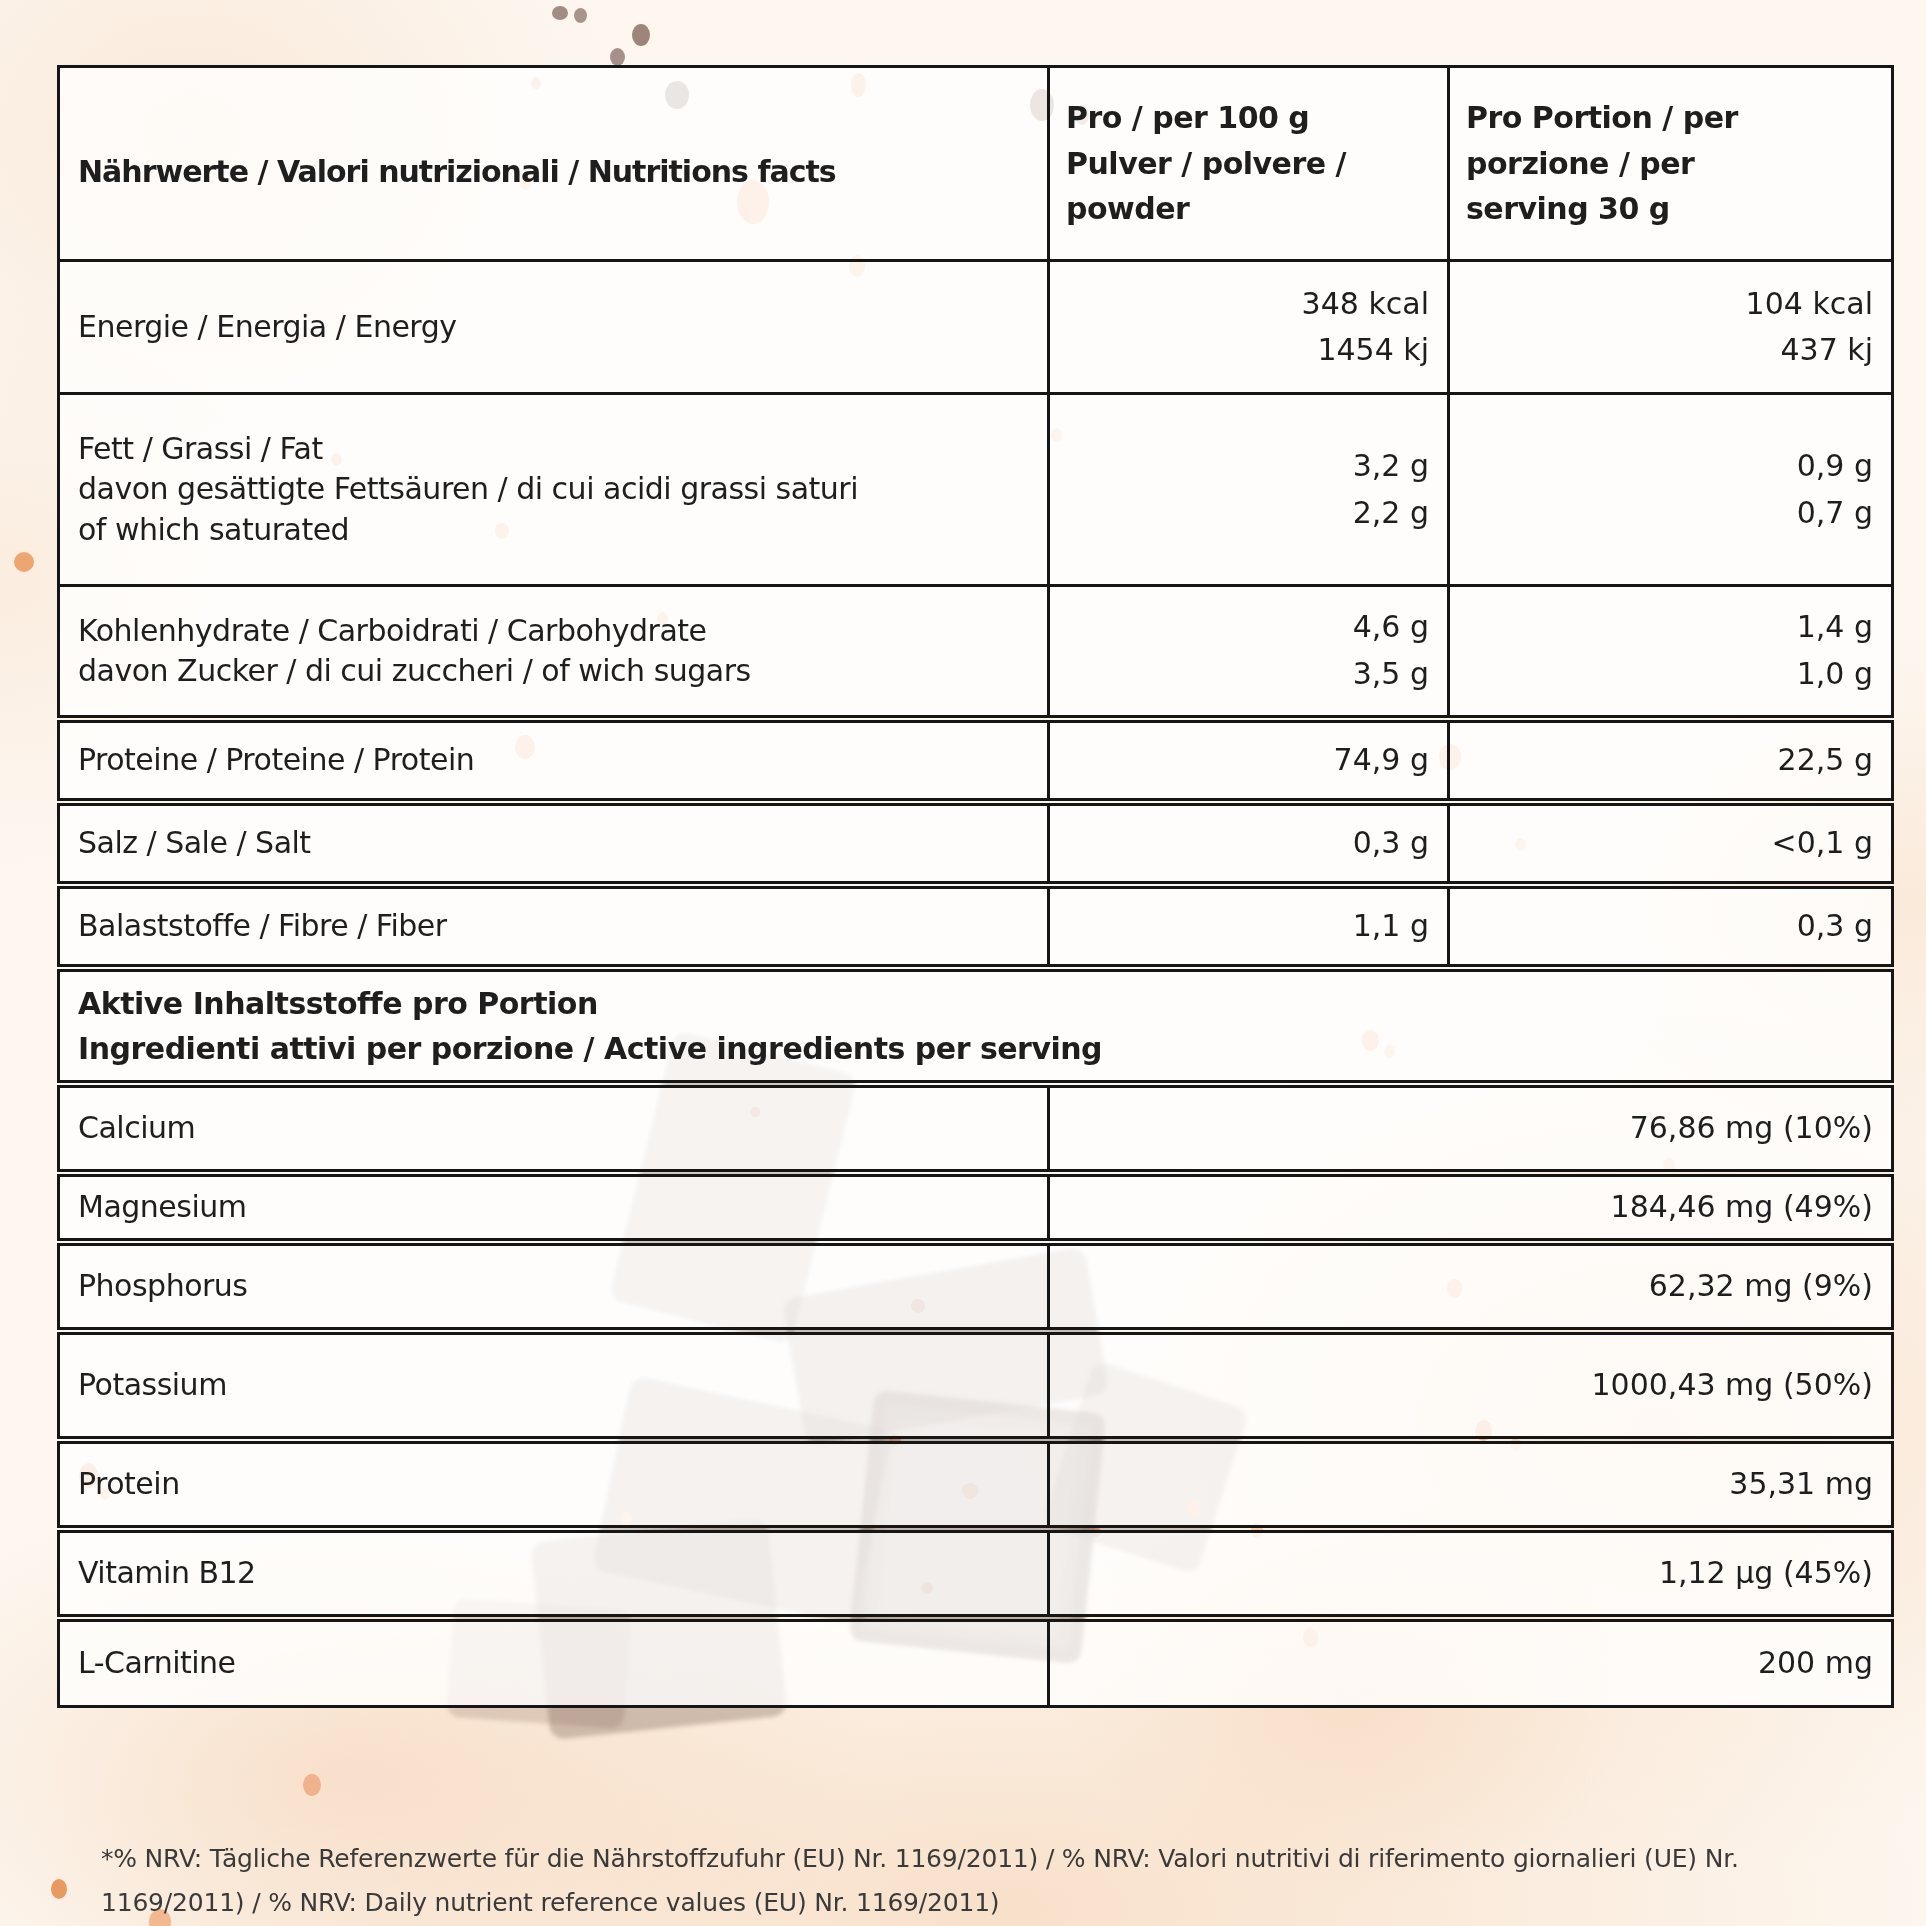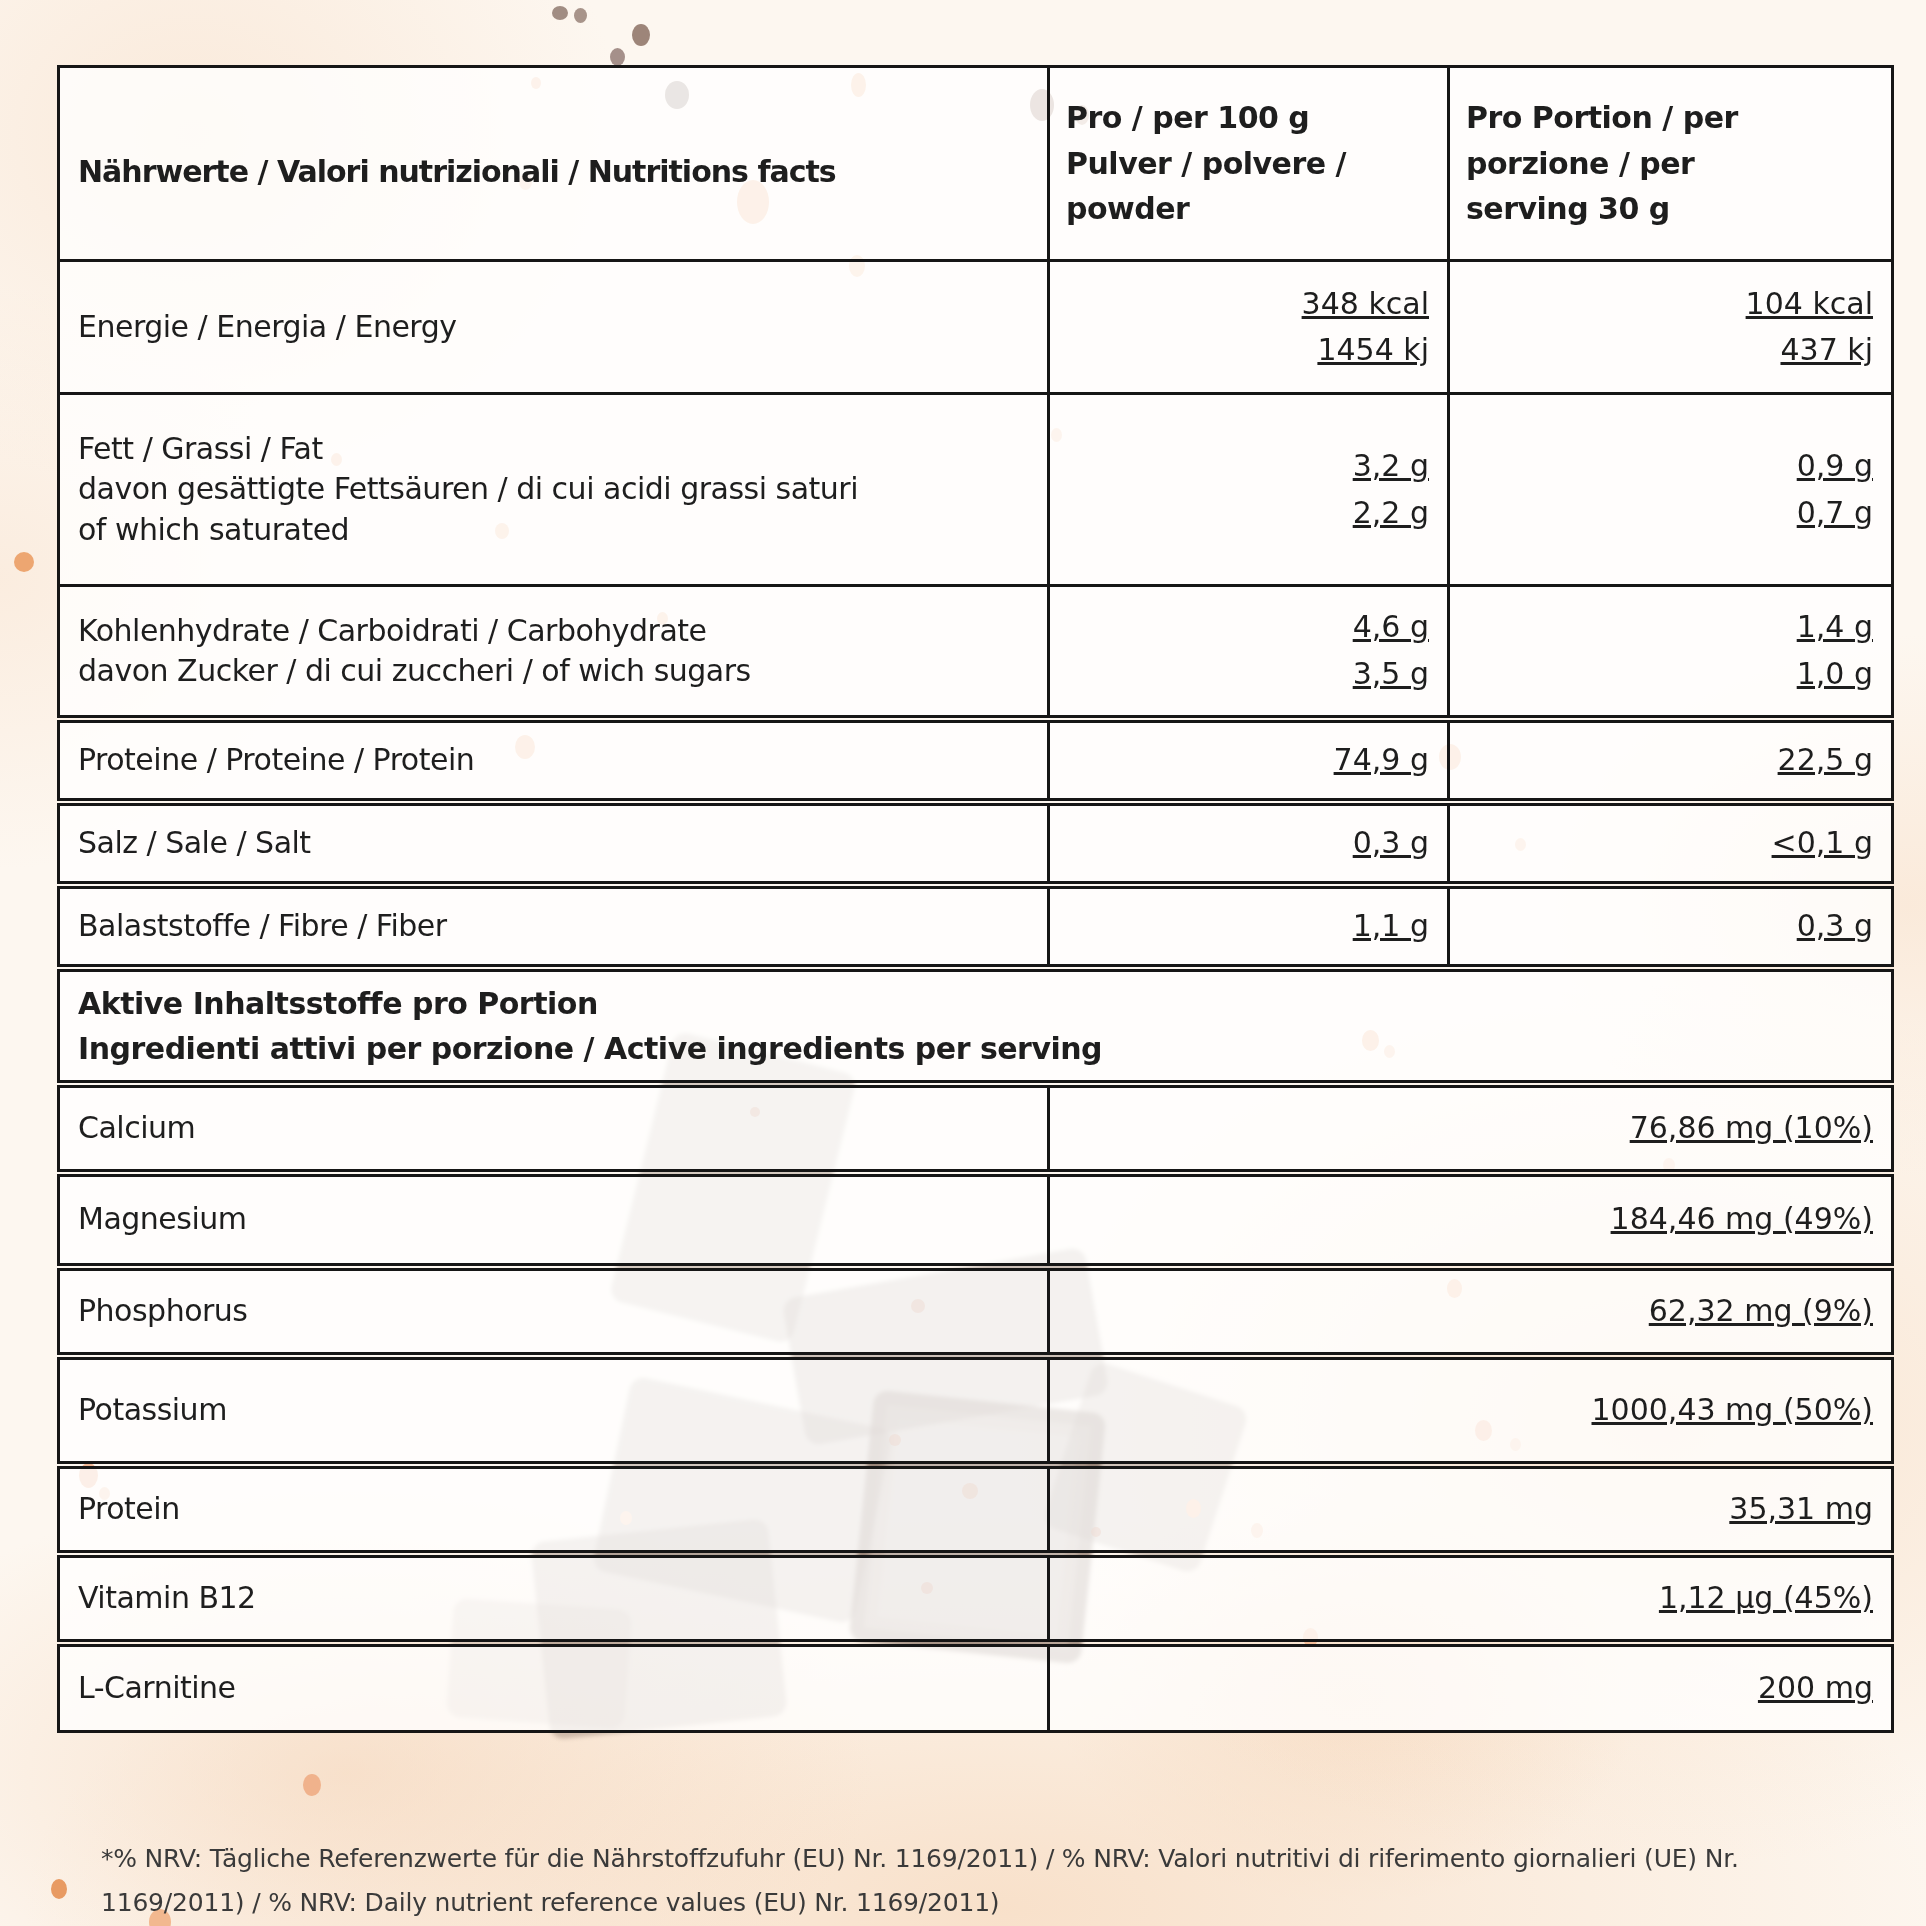--- a/index.html
+++ b/index.html
@@ -41,21 +41,21 @@
   }
   th.hcol{
     text-align:left;padding:0 6px 0 16px;font-size:31px;font-weight:bold;
     line-height:1.52;white-space:pre;letter-spacing:-0.5px;
   }
   td.lab{
     text-align:left;padding:0 8px 0 18px;line-height:1.34;
     white-space:pre;letter-spacing:-0.5px;margin-top:12px;
   }
   td.val{
-    text-align:right;padding:0 18px 0 6px;line-height:1.55;white-space:pre;text-decoration:underline;
+    text-align:right;padding:0 18px 0 6px;line-height:1.55;white-space:pre;
   }
   td.sect{
     text-align:left;padding:0 8px 0 18px;font-weight:bold;font-size:31px;
     line-height:1.5;white-space:pre;letter-spacing:-0.5px;
   }
   .footnote{
     position:absolute;left:101px;top:1837px;width:1723px;
     font-size:25px;line-height:1.76;color:#3a3a3a;letter-spacing:-0.2px;
   }
 </style>
@@ -175,21 +175,21 @@
       <td class="val">0,3 g</td>
     </tr>
     <tr class="dbl" style="height:116px">
       <td class="sect" colspan="3">Aktive Inhaltsstoffe pro Portion
 Ingredienti attivi per porzione / Active ingredients per serving</td>
     </tr>
     <tr class="dbl" style="height:89px">
       <td class="lab">Calcium</td>
       <td class="val" colspan="2">76,86 mg (10%)</td>
     </tr>
-    <tr class="dbl" style="height:94px">
+    <tr class="dbl" style="height:69px">
       <td class="lab">Magnesium</td>
       <td class="val" colspan="2">184,46 mg (49%)</td>
     </tr>
     <tr class="dbl" style="height:89px">
       <td class="lab">Phosphorus</td>
       <td class="val" colspan="2">62,32 mg (9%)</td>
     </tr>
     <tr class="dbl" style="height:109px">
       <td class="lab">Potassium</td>
       <td class="val" colspan="2">1000,43 mg (50%)</td>

